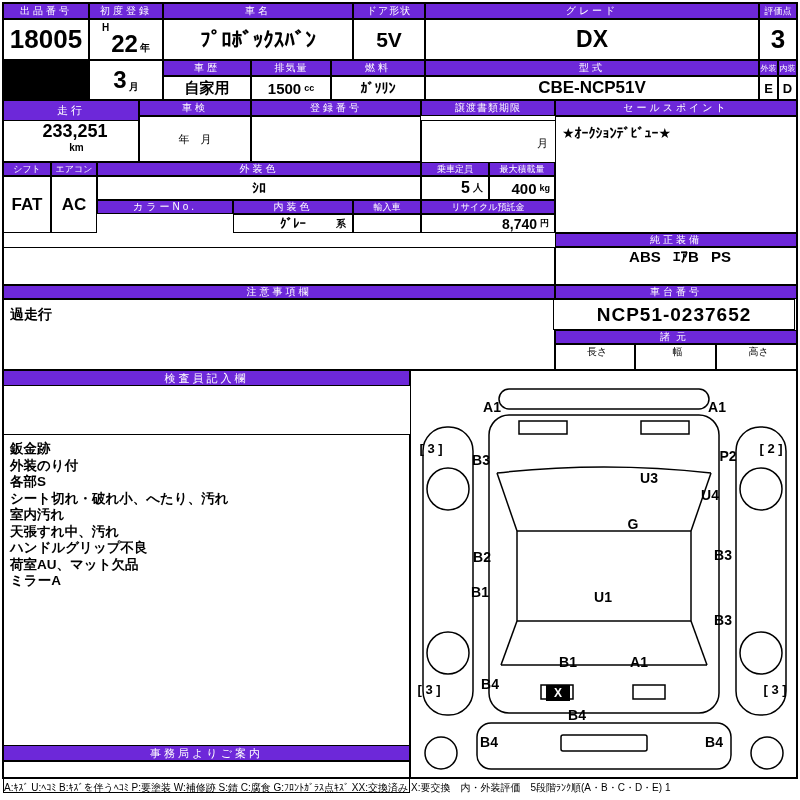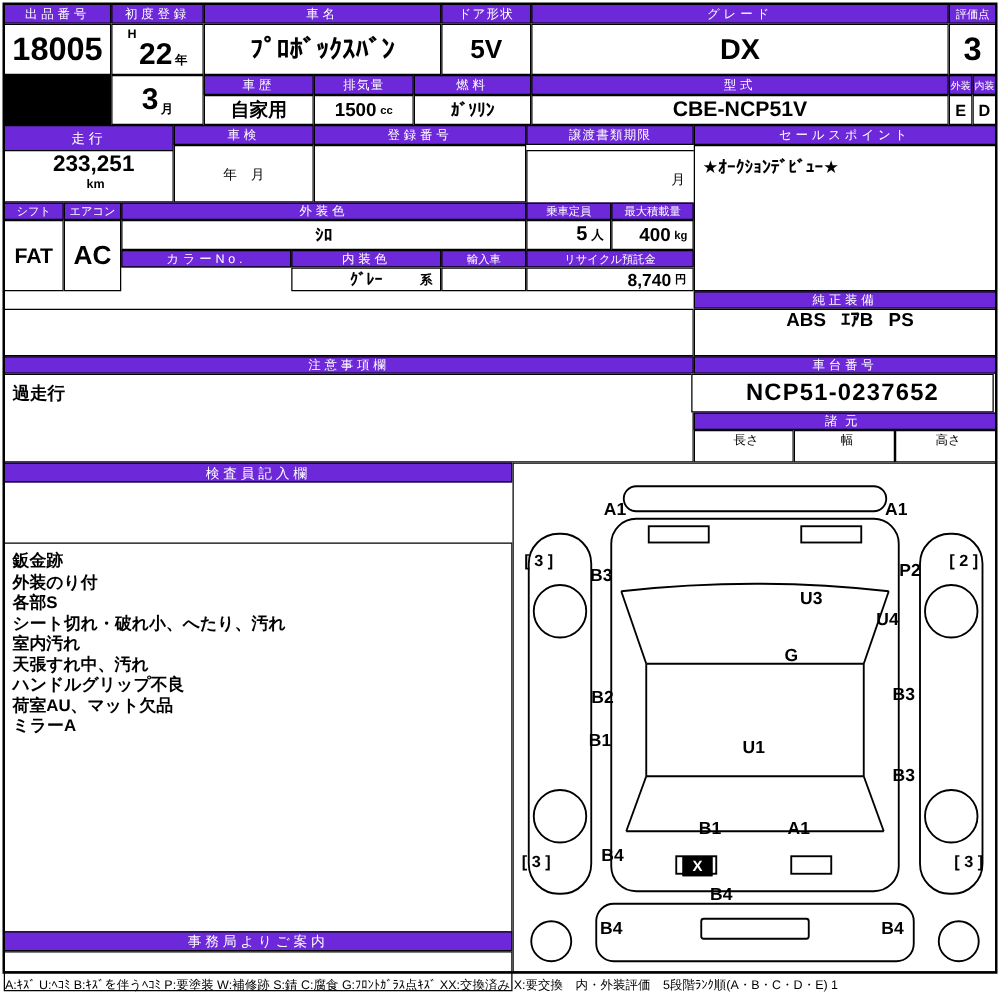--- a/index.html
+++ b/index.html
@@ -122,21 +122,21 @@
   <div class="hdr ls0 f9" style="left:3px;top:162px;width:48px;height:14px">シフト</div>
   <div class="hdr ls0 f9" style="left:51px;top:162px;width:46px;height:14px">エアコン</div>
   <div class="hdr" style="left:97px;top:162px;width:324px;height:14px">外装色</div>
   <div class="hdr ls0 f9" style="left:421px;top:162px;width:68px;height:14px">乗車定員</div>
   <div class="hdr ls0 f9" style="left:489px;top:162px;width:66px;height:14px">最大積載量</div>
 
   <div class="cell" style="left:3px;top:176px;width:48px;height:57px">
     <span class="b" style="font-size:17px">FAT</span>
   </div>
   <div class="cell" style="left:51px;top:176px;width:46px;height:57px">
-    <span class="b" style="font-size:21px">AC</span>
+    <span class="b" style="font-size:17px">AC</span>
   </div>
   <div class="cell" style="left:97px;top:176px;width:324px;height:24px">
     <span class="b" style="font-size:14px">ｼﾛ</span>
   </div>
   <div class="cell right" style="left:421px;top:176px;width:68px;height:24px;padding-right:5px">
     <span class="b" style="font-size:16px">5</span>
     <span class="unit">人</span>
   </div>
   <div class="cell right" style="left:489px;top:176px;width:66px;height:24px;padding-right:4px">
     <span class="b" style="font-size:15px">400</span>

